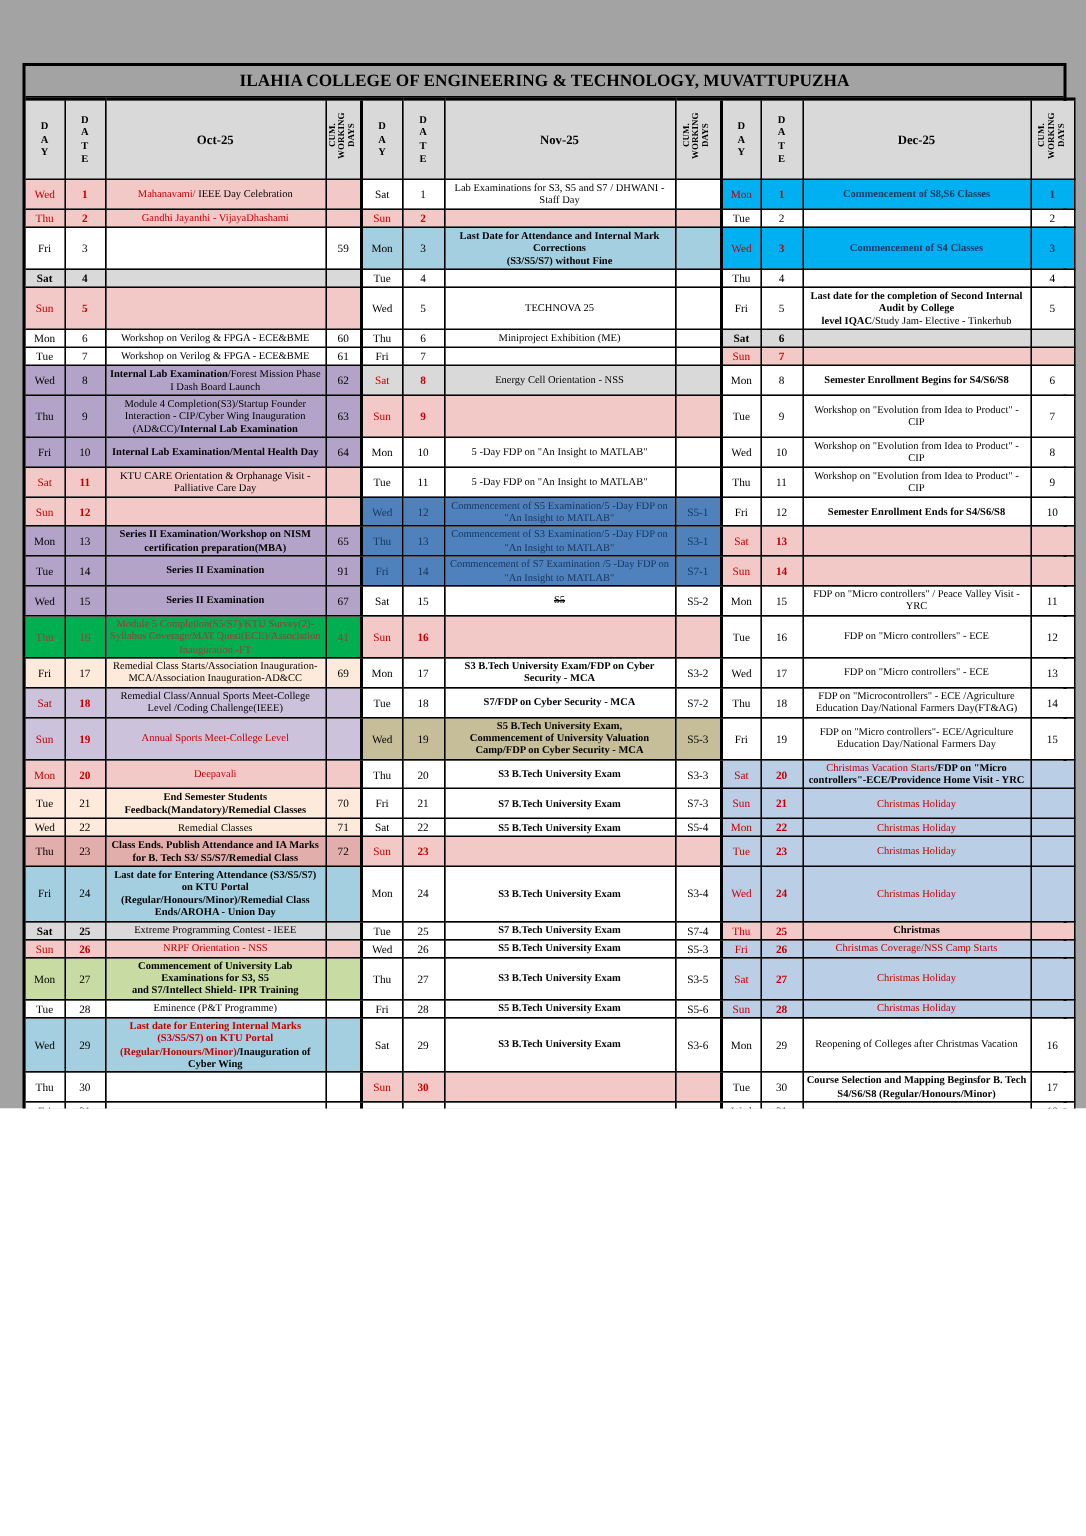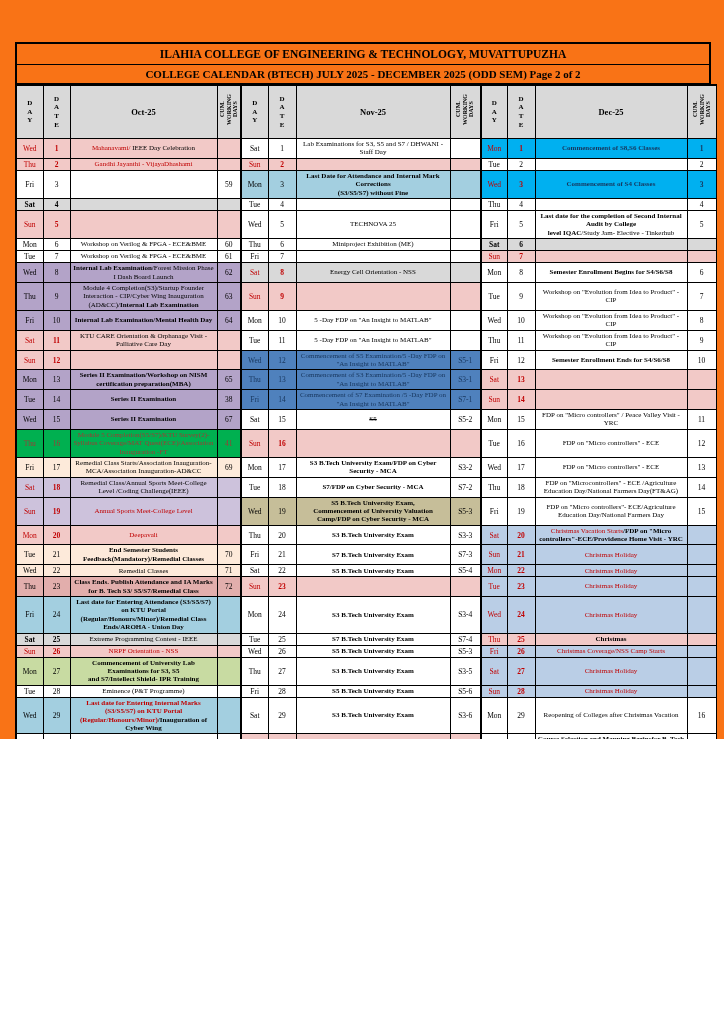--- a/index.html
+++ b/index.html
@@ -1,17 +1,17 @@
 <!DOCTYPE html>
 <html><head>
 <meta charset="utf-8">
 <style>
   html,body{margin:0;padding:0;background:#fff;}
   body{font-family:"Liberation Serif", serif; color:#000; width:724px;}
-  .page{width:724px;height:739px;box-sizing:border-box;padding:42px 13px 0 15px;background:#f97316;}
+  .page{width:724px;height:739px;box-sizing:border-box;padding:42px 13px 0 15px;background:#a3a3a3;}
   .sheet{border:2px solid #000;}
   .title1{border-bottom:1px solid #000;text-align:center;font-weight:bold;font-size:11.5px;padding:4px 0;}
   .title2{border-bottom:1px solid #000;text-align:center;font-weight:bold;font-size:11px;padding:3px 0;}
   table{border-collapse:collapse;table-layout:fixed;width:100%;}
   td,th{border:1px solid #000;padding:1px 1px;vertical-align:middle;overflow:hidden;}
   th{background:#d9d9d9;height:50px;}
   .grp-l{border-left:2px solid #000;}
   .first{border-left:none;}
   thead th{border-top:2px solid #000;}
   .vstack{display:block;width:7px;margin:0 auto;word-break:break-all;font-size:7px;font-weight:bold;line-height:1.25;text-align:center;}
@@ -47,21 +47,20 @@
   .sigwrap{text-align:center;}
   .sigbox{width:106px;height:42px;background:#b7bbad;display:flex;align-items:center;justify-content:center;margin:0 auto;}
   .principal{font-weight:bold;font-size:10.5px;margin-top:5px;text-align:center;}
 </style>
 </head>
 <body>
 
 <div class="page">
   <div class="sheet">
     <div class="title1">ILAHIA COLLEGE OF ENGINEERING &amp; TECHNOLOGY, MUVATTUPUZHA</div>
-    <div class="title2">COLLEGE CALENDAR (BTECH) JULY 2025 - DECEMBER 2025 (ODD SEM)  Page 2 of 2</div>
     <table>
       <colgroup>
         <col style="width:26px">
           <col style="width:27px">
           <col style="width:147px">
           <col style="width:24px">
         <col style="width:27px">
           <col style="width:28px">
           <col style="width:154px">
           <col style="width:31px">
@@ -286,21 +285,21 @@
             <td class="cum bg-mblue fg-navy">S3-1</td>
             <td class="dayc bg-pink grp-l fg-red">Sat</td>
             <td class="date bg-pink fg-red">13</td>
             <td class="event bg-pink "></td>
             <td class="cum bg-pink "></td>
           </tr>
           <tr>
             <td class="dayc bg-purple first ">Tue</td>
             <td class="date bg-purple ">14</td>
             <td class="event bg-purple bold"><span class="">Series II Examination</span></td>
-            <td class="cum bg-purple ">38</td>
+            <td class="cum bg-purple ">91</td>
             <td class="dayc bg-mblue grp-l fg-navy">Fri</td>
             <td class="date bg-mblue fg-navy">14</td>
             <td class="event bg-mblue fg-navy"><span class="">Commencement of S7 Examination /5 -Day FDP on "An Insight to MATLAB"</span></td>
             <td class="cum bg-mblue fg-navy">S7-1</td>
             <td class="dayc bg-pink grp-l fg-red">Sun</td>
             <td class="date bg-pink fg-red">14</td>
             <td class="event bg-pink "></td>
             <td class="cum bg-pink "></td>
           </tr>
           <tr>

